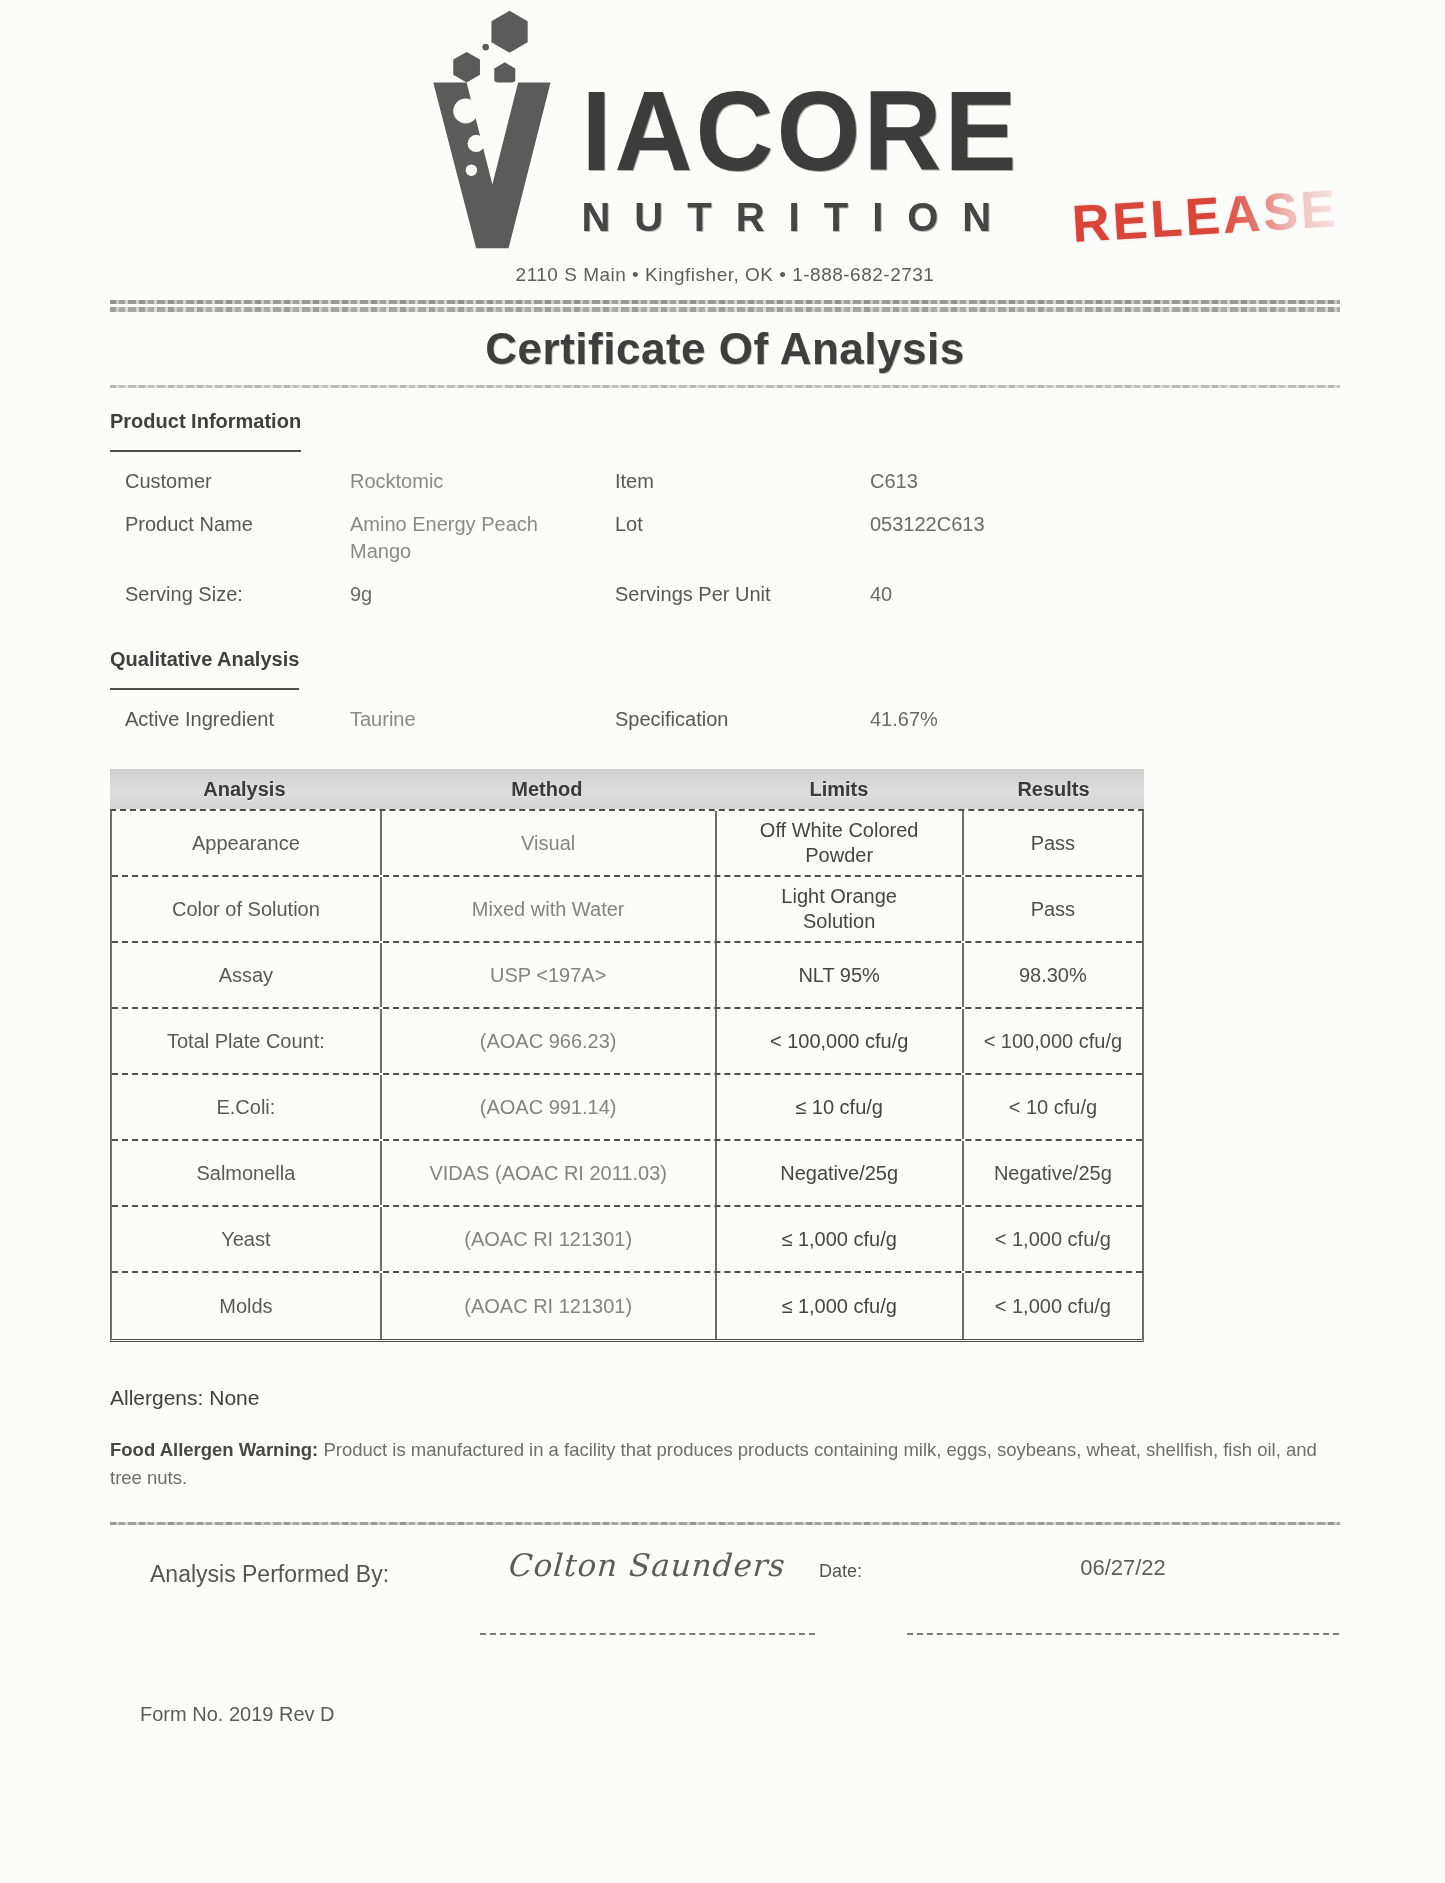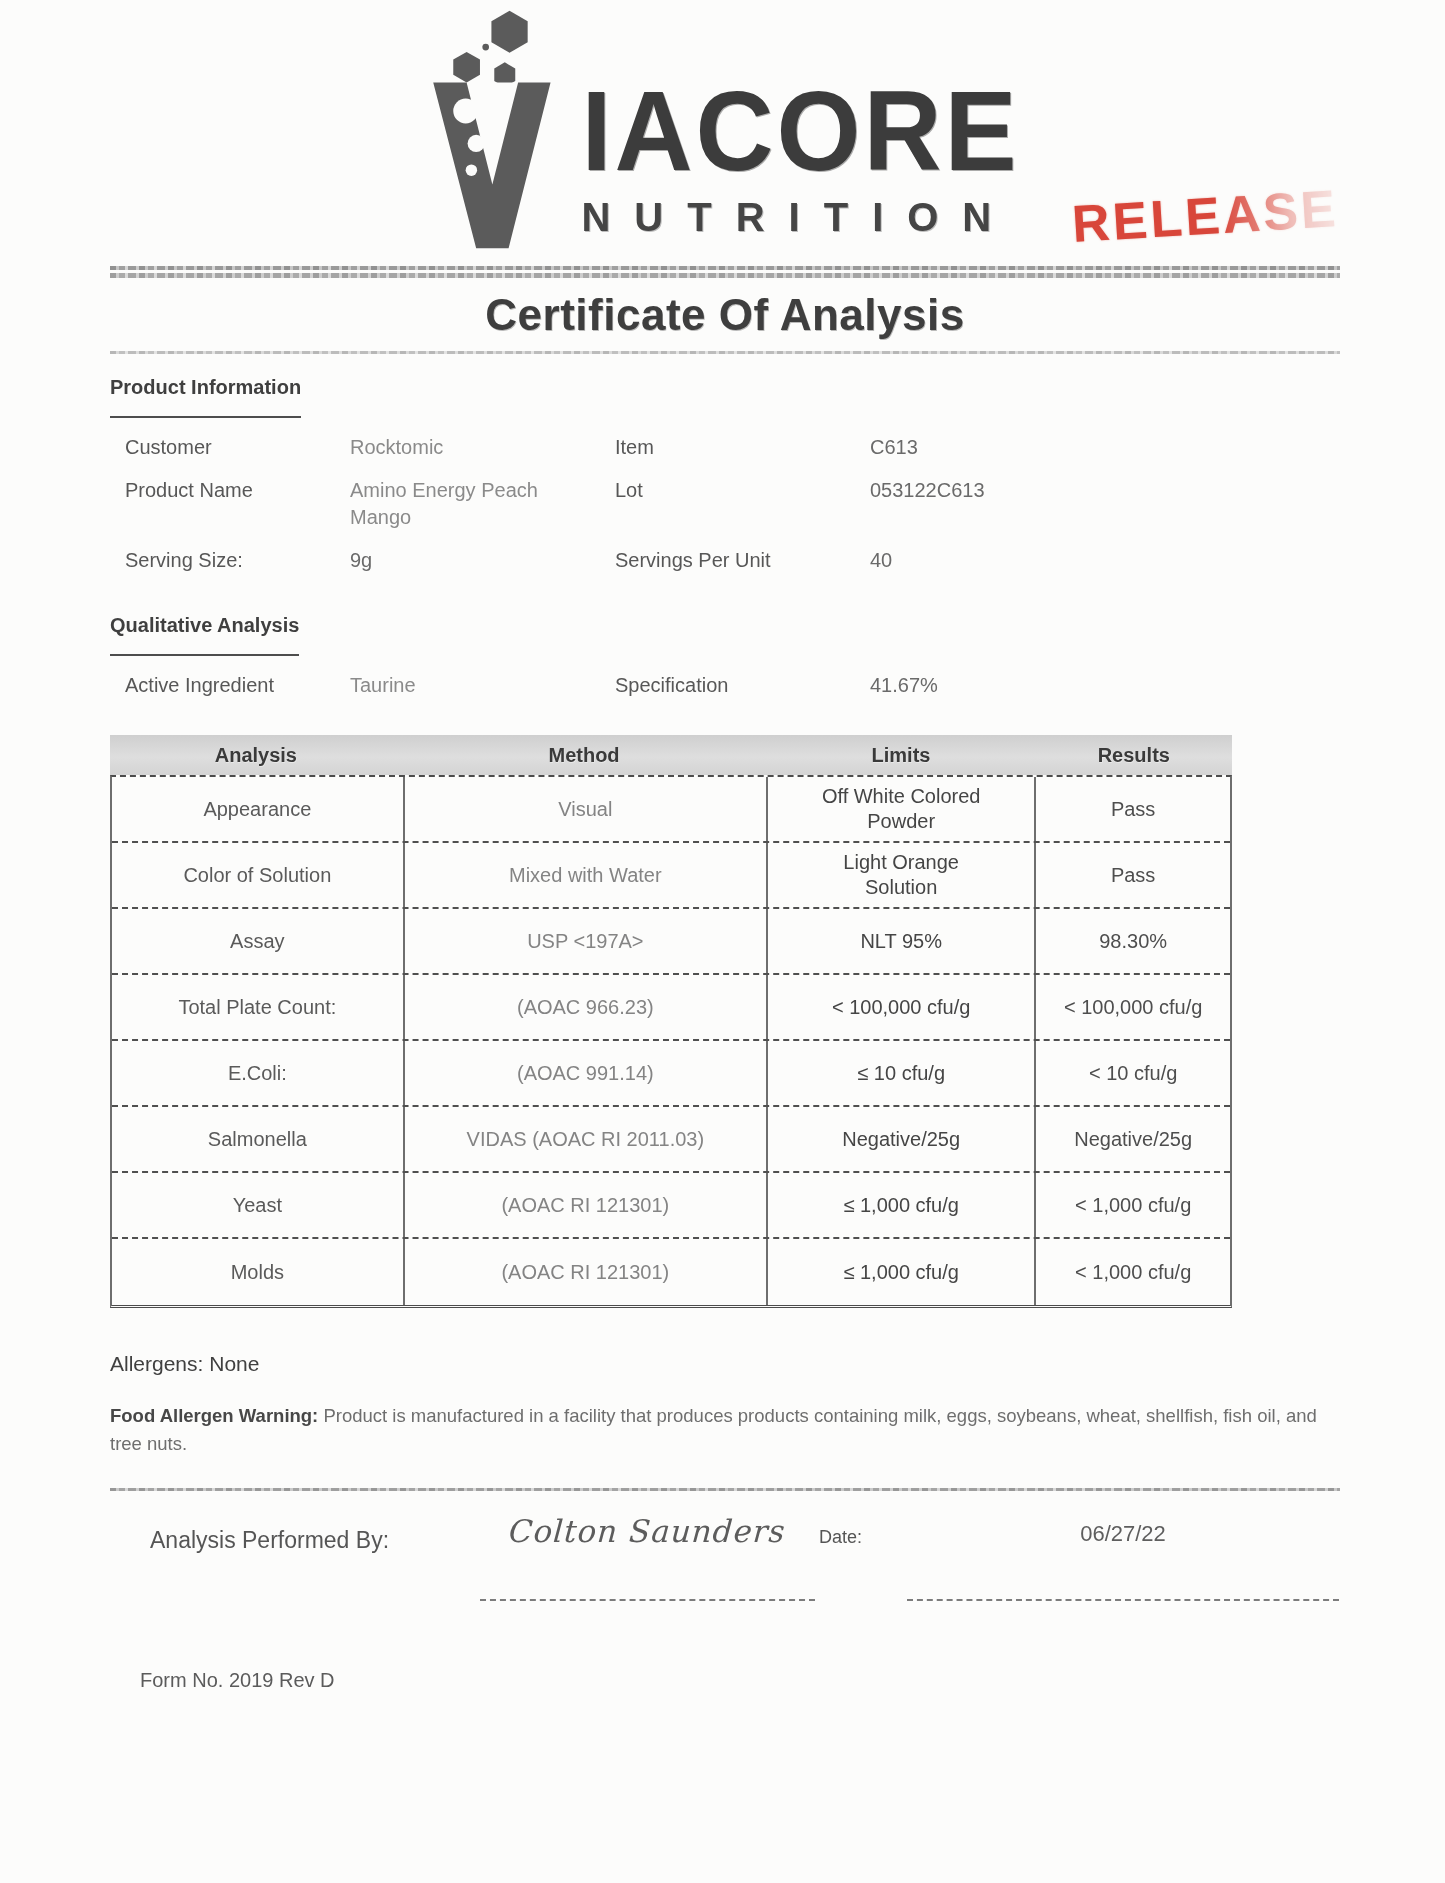--- a/index.html
+++ b/index.html
@@ -83,21 +83,21 @@
     padding-left:15px;
     margin-top:16px;
     font-size:20px; line-height:1.35;
   }
   .info-label { color:#575757; }
   .val-faded  { color:#8a8a8a; }
   .val-mid    { color:#6a6a6a; }
   .wrap-narrow { max-width:210px; }
 
   
-  .analysis-table { margin-top:36px; width:1122px; }
+  .analysis-table { margin-top:36px; width:1034px; }
   .t-head {
     display:grid;
     grid-template-columns:26% 32.5% 24% 17.5%;
     background:linear-gradient(180deg,#cfcfcf,#dedede 55%,#d4d4d4);
     height:40px; align-items:center;
     font-size:20px; font-weight:800; color:#3a3a3a;
     text-align:center;
     text-shadow:.5px .5px 0 rgba(255,255,255,.4);
   }
   .t-body {
@@ -202,20 +202,21 @@
         <div class="brand-text">IACORE</div>
         <div class="brand-subtitle">NUTRITION</div>
       </div>
     </div>
   </div>
 
   <div class="stamp">RELEASE</div>
 
   <div class="content">
 
+    <div class="address">2110 S Main   •   Kingfisher, OK   •   1-888-682-2731</div>
     <div class="grain rule-thick-1"></div>
     <div class="grain rule-thick-2"></div>
     <div class="page-title">Certificate Of Analysis</div>
     <div class="grain rule-thin title-rule"></div>
 
     <div>
       <span class="section-heading">Product Information</span>
     </div>
 
     <div class="info-grid">

